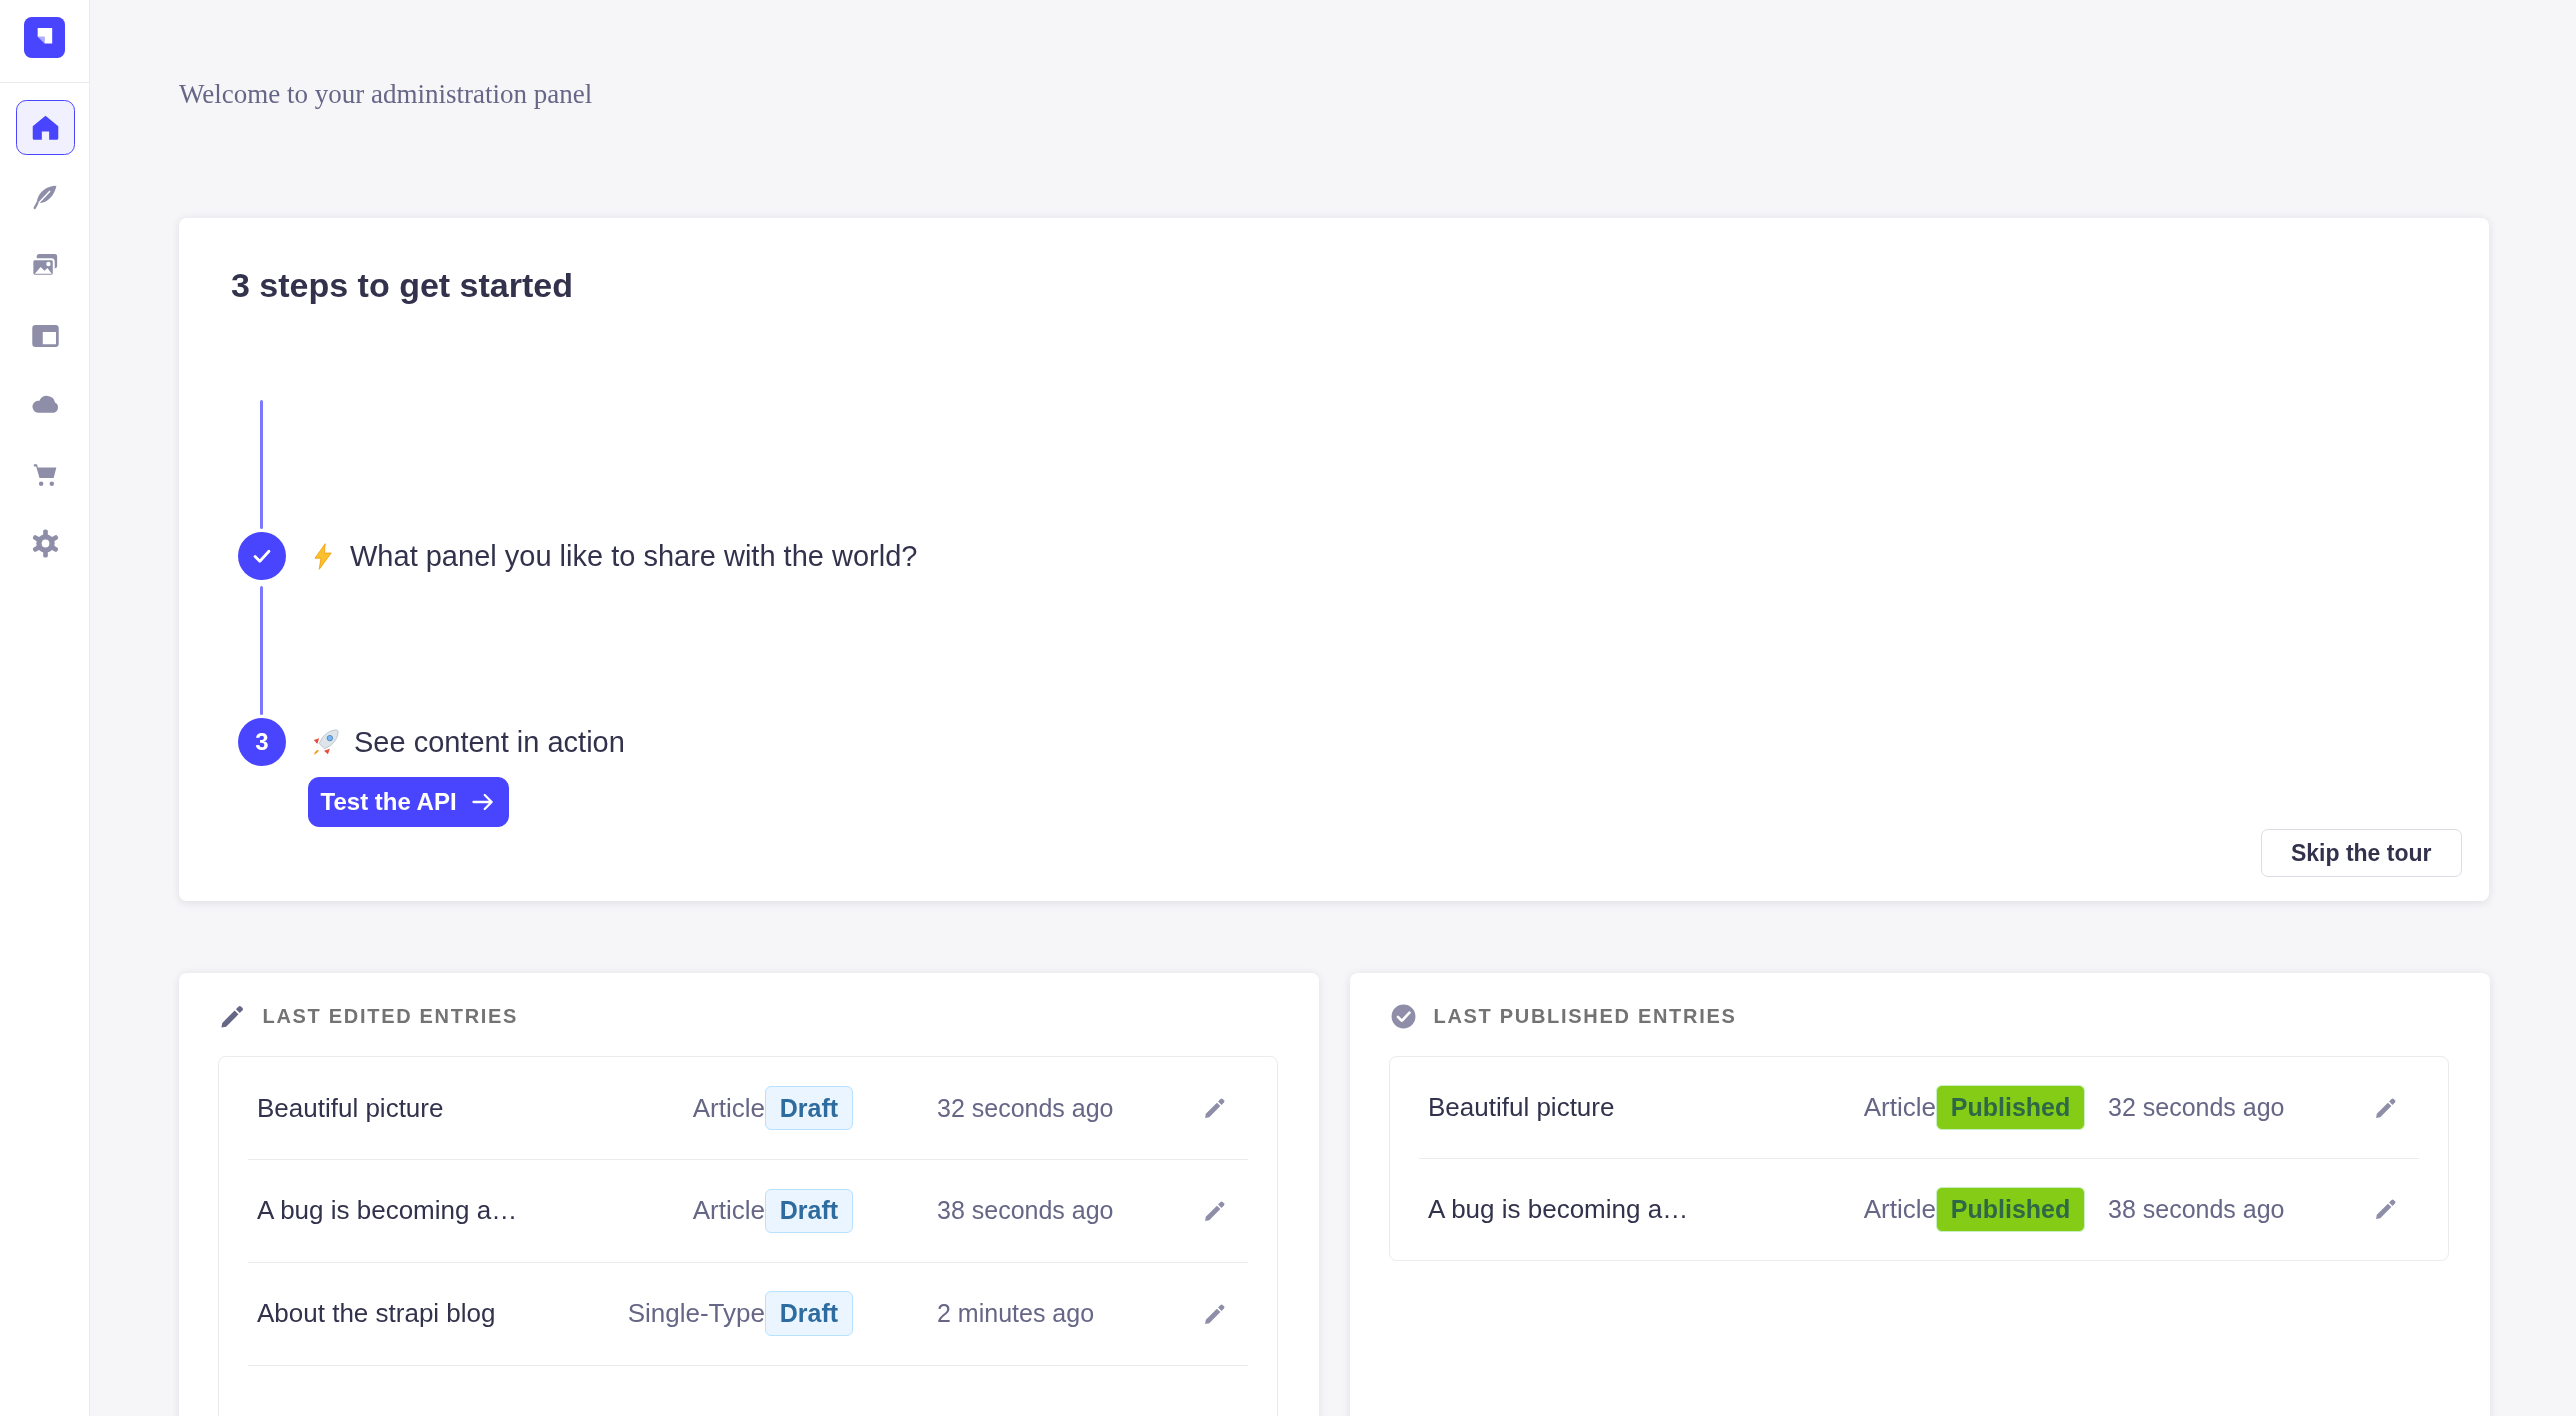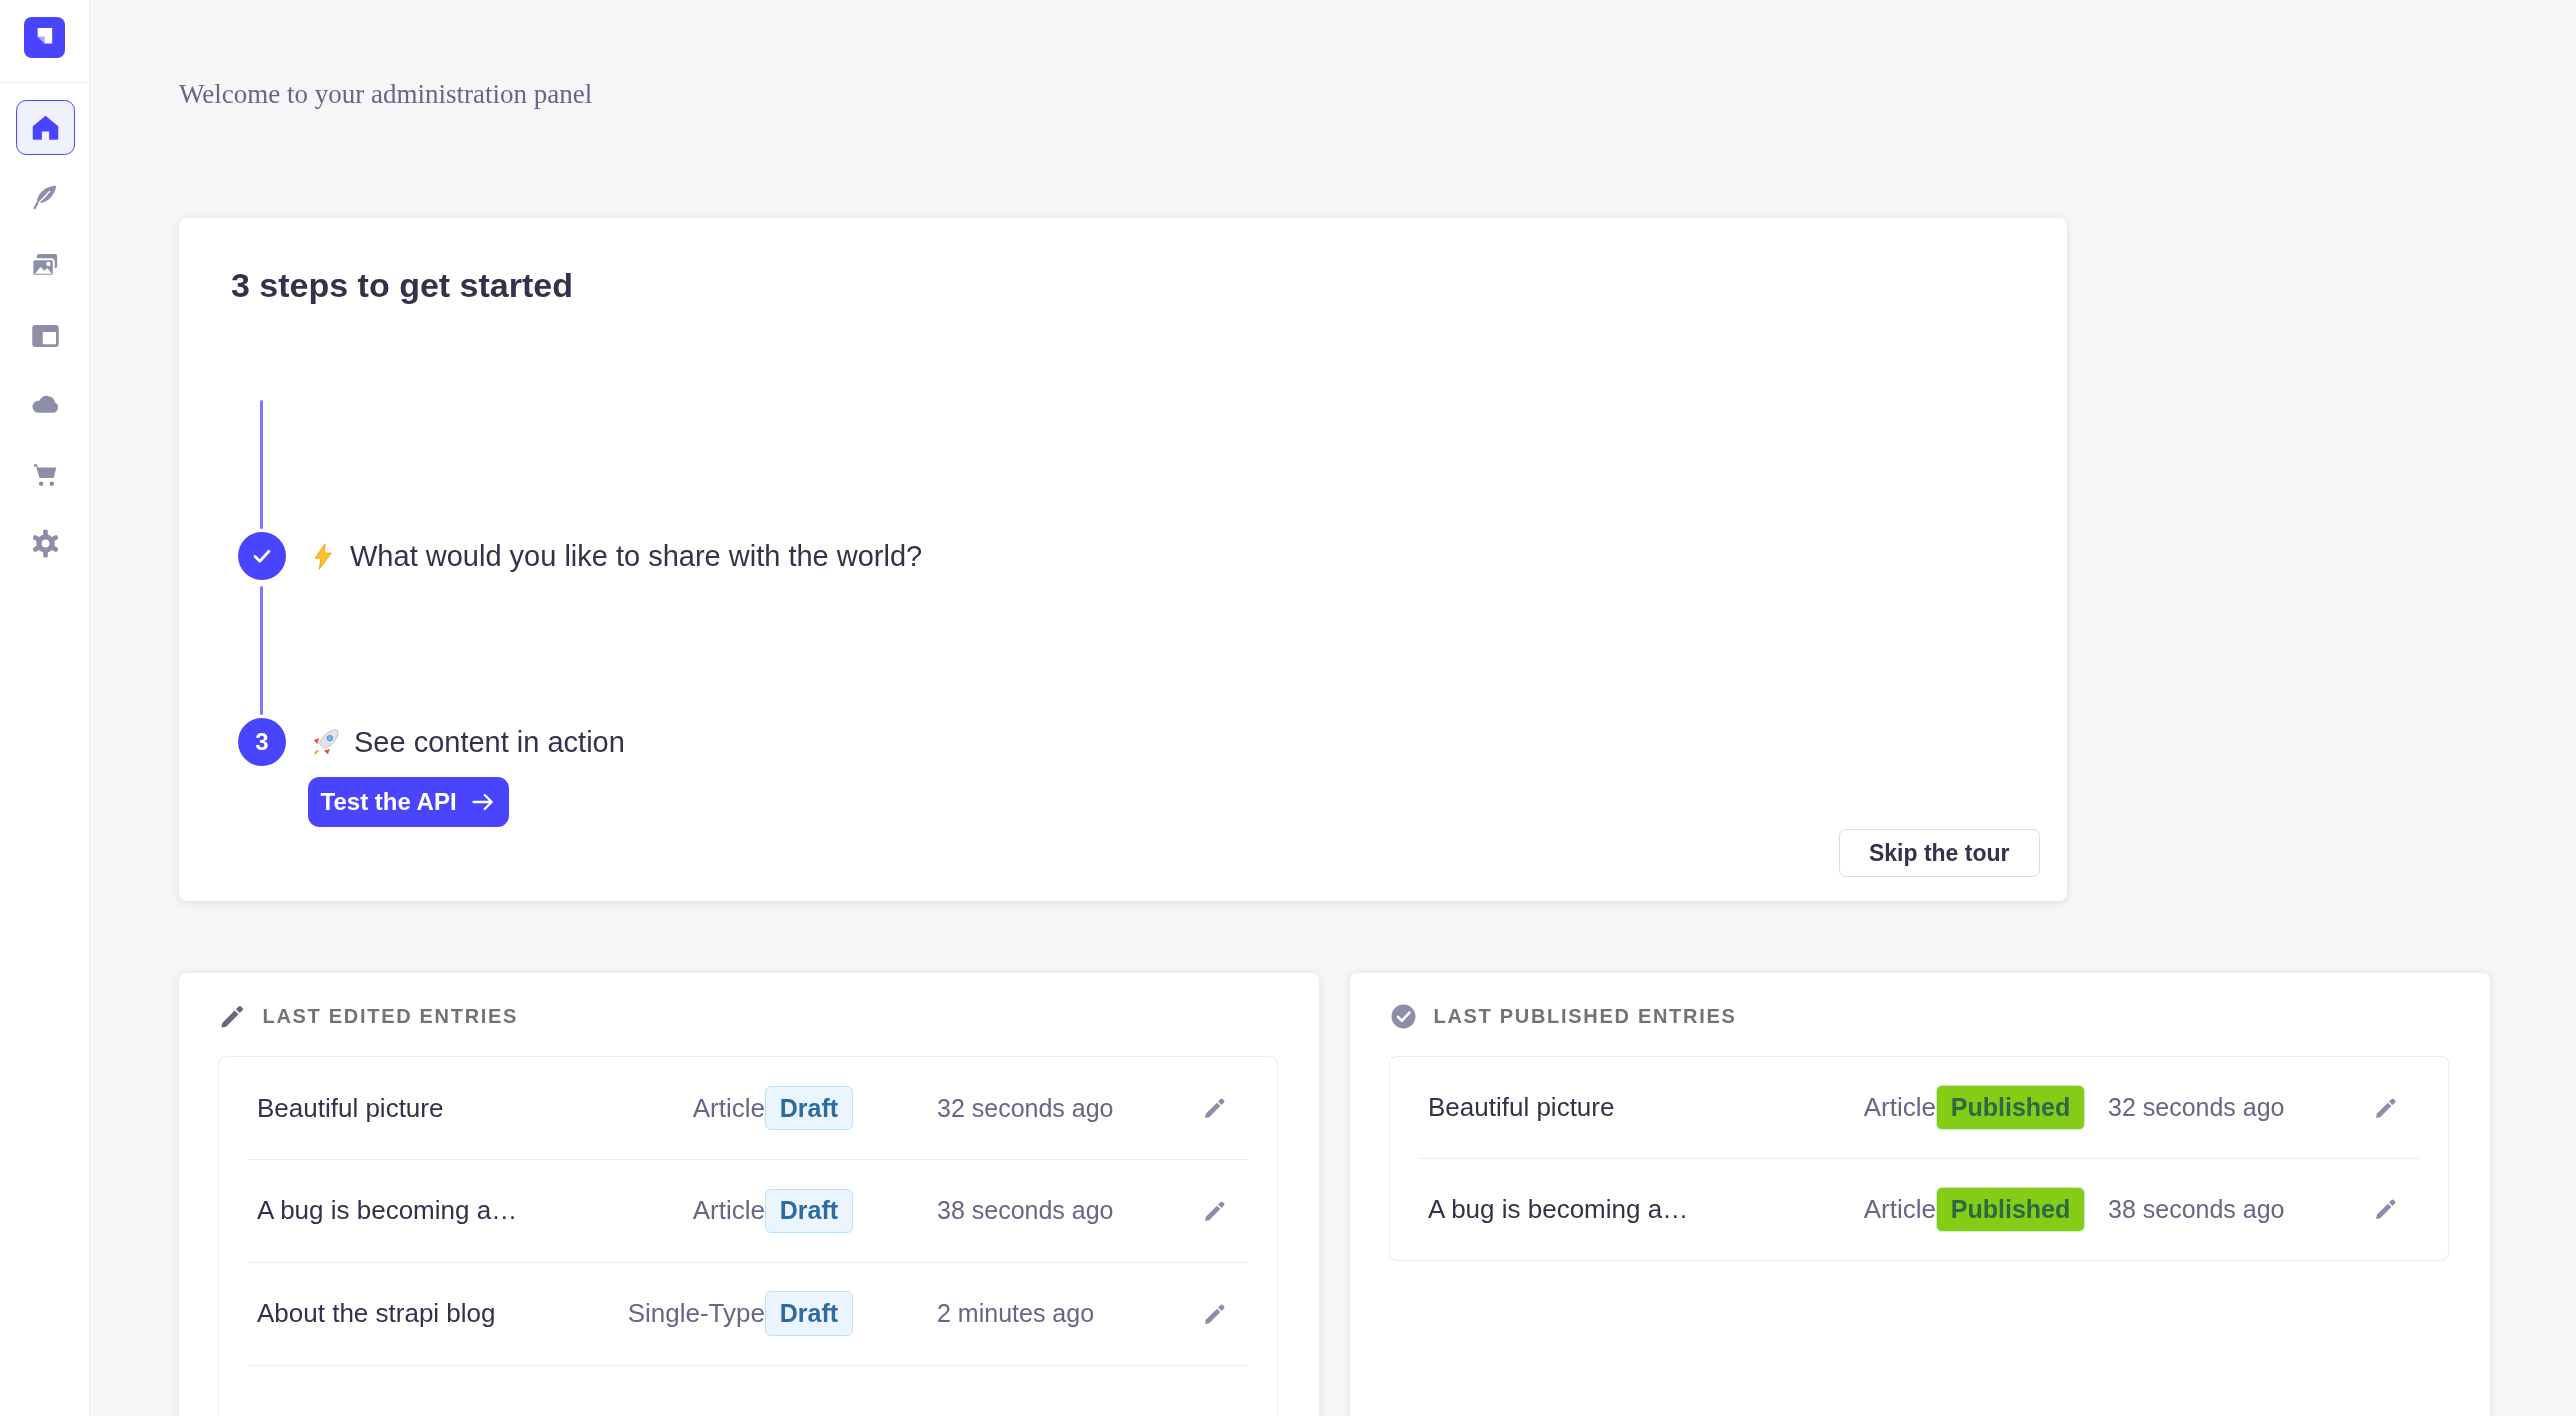--- a/index.html
+++ b/index.html
@@ -29,21 +29,21 @@
   .home-active {
     width:59px; height:55px; background:#f0f0ff; border:1.7px solid #4945ff;
     border-radius:10.3px; display:flex; align-items:center; justify-content:center;
   }
   
   .page-header { position:absolute; left:179px; top:60px; }
   .page-title { font-size:48px; font-weight:700; color:#32324d; letter-spacing:-0.4px; }
   .page-subtitle { margin-top:19px; font-size:27px; color:#666687;font-family:Liberation Serif, serif; }
   
   .steps-card {
-    position:absolute; left:179px; top:218px; width:1888px; height:683px;
+    position:absolute; left:179px; top:218px; width:2310px; height:683px;
     background:#ffffff; border-radius:7.7px;
     box-shadow:0 1.7px 8.6px rgba(33,33,52,0.10);
   }
   .steps-title { position:absolute; left:52px; top:48px; font-size:34px; font-weight:700; color:#32324d; }
   .step-row { position:absolute; left:59px; display:flex; align-items:center; height:48px; }
   .step-row.s1 { top:125px; } .step-row.s2 { top:314px; } .step-row.s3 { top:500px; }
   .step-circle {
     width:48px; height:48px; border-radius:50%; background:#4945ff; flex:0 0 48px;
     display:flex; align-items:center; justify-content:center; margin-right:23px;
   }
@@ -189,21 +189,21 @@
     <div class="step-circle">
       <svg width="26" height="26" viewBox="0 0 30 30">
         <path d="M7 15.5 L12.5 21 L23 9.5" fill="none" stroke="#ffffff" stroke-width="3.2" stroke-linecap="round" stroke-linejoin="round"></path>
       </svg>
     </div>
     <span class="step-emoji">
       <svg width="29" height="29" viewBox="0 0 34 34">
         <path d="M19 2 L7 19 h7 l-2 13 L26 13 h-8 Z" fill="#fbc02d" stroke="#f59e0b" stroke-width="1"></path>
       </svg>
     </span>
-    <span class="step-label">What would you like to share with the world?</span>
+    <span class="step-label">What panel you like to share with the world?</span>
   </div>
 
   <div class="step-row s3">
     <div class="step-circle">
       <span class="step-number">3</span>
     </div>
     <span class="step-emoji">
       <svg width="33" height="33" viewBox="0 0 34 34">
         <path d="M28 4 c-6 0.5-11 3.5-14.5 8.5 l-3 5.5 5.5 5.5 5.5-3 C26.5 17 29.5 12 30 6 c0-1-1-2-2-2 Z" fill="#dfe4ea" stroke="#b0b8c1" stroke-width="0.8"></path>
         <circle cx="21.5" cy="12.5" r="2.8" fill="#74b9ff" stroke="#4a79a8" stroke-width="0.8"></circle>

